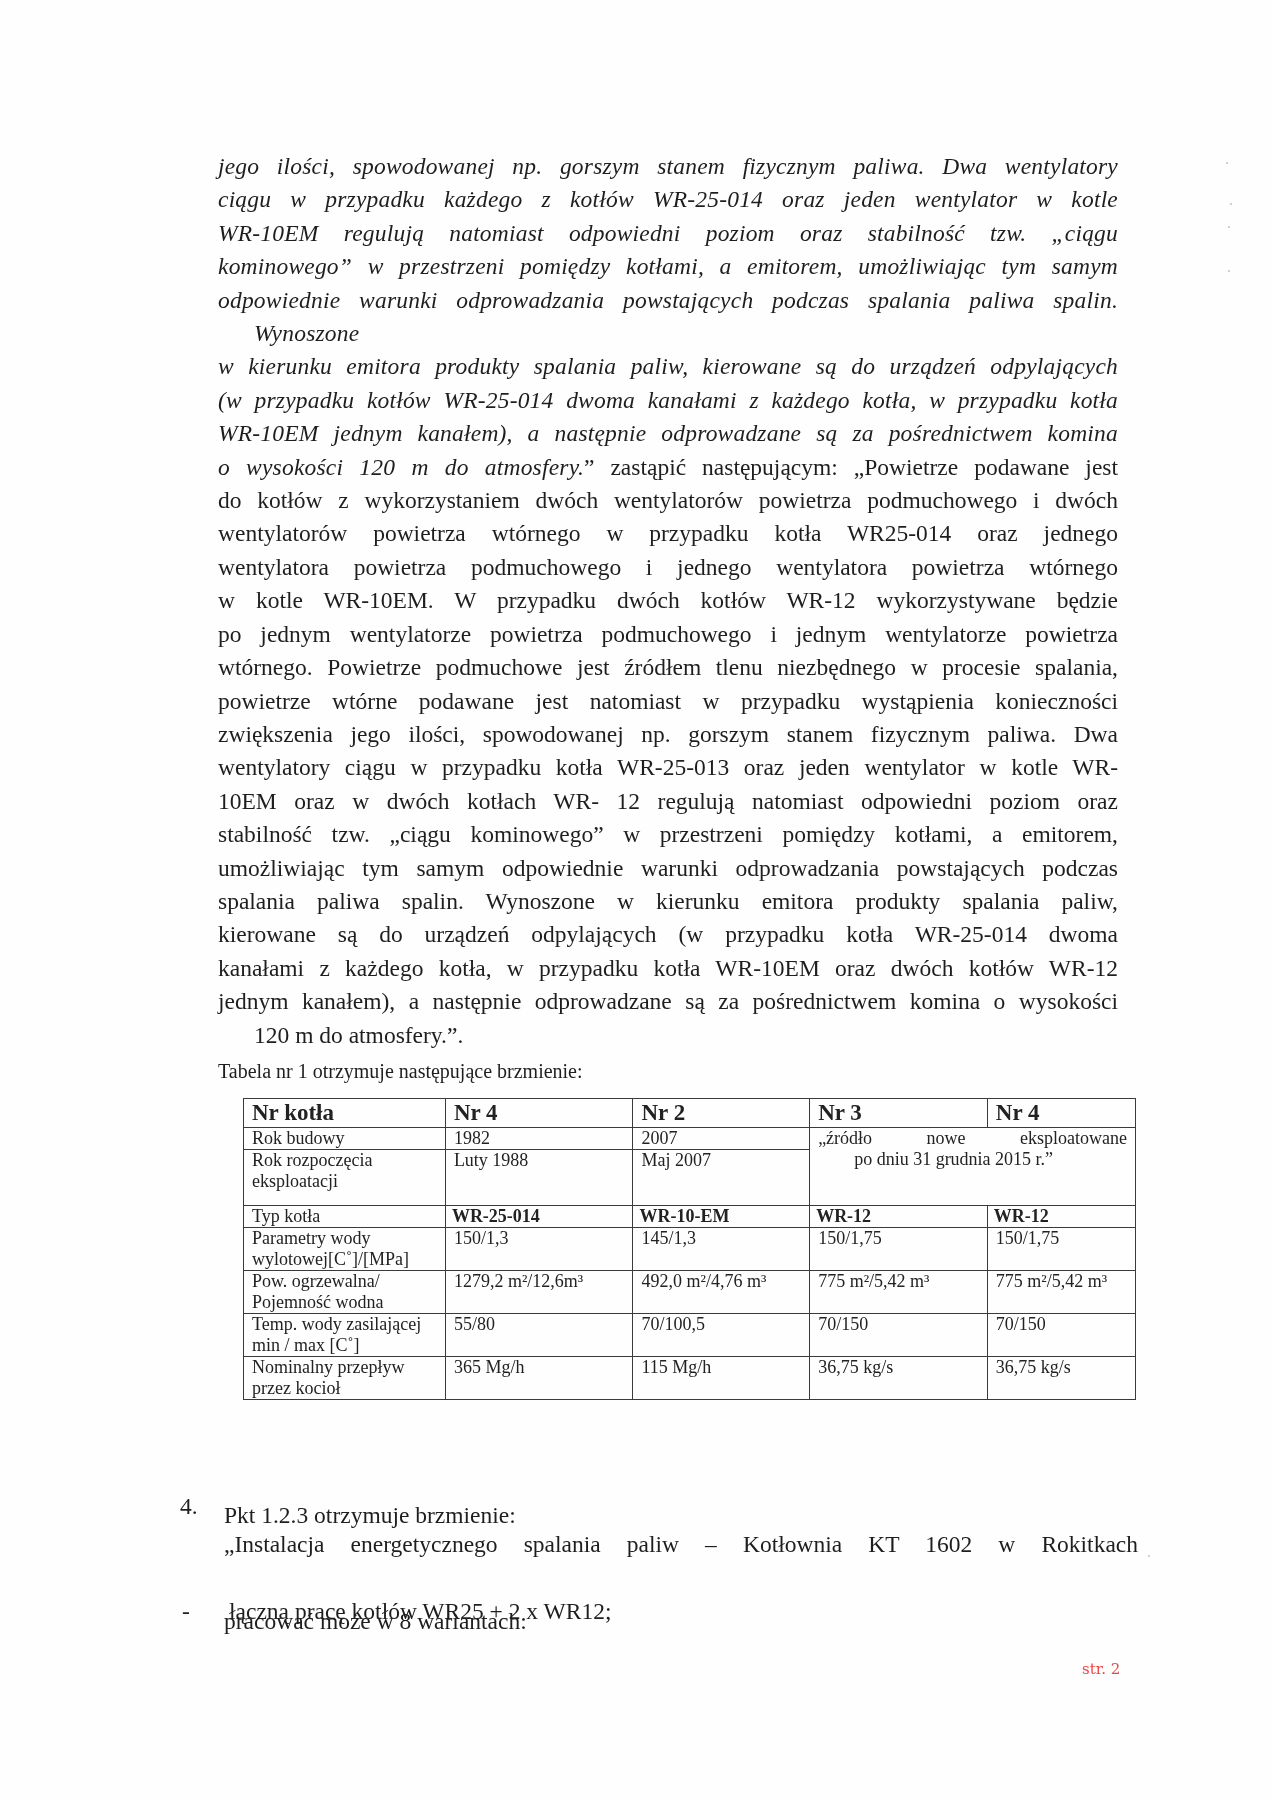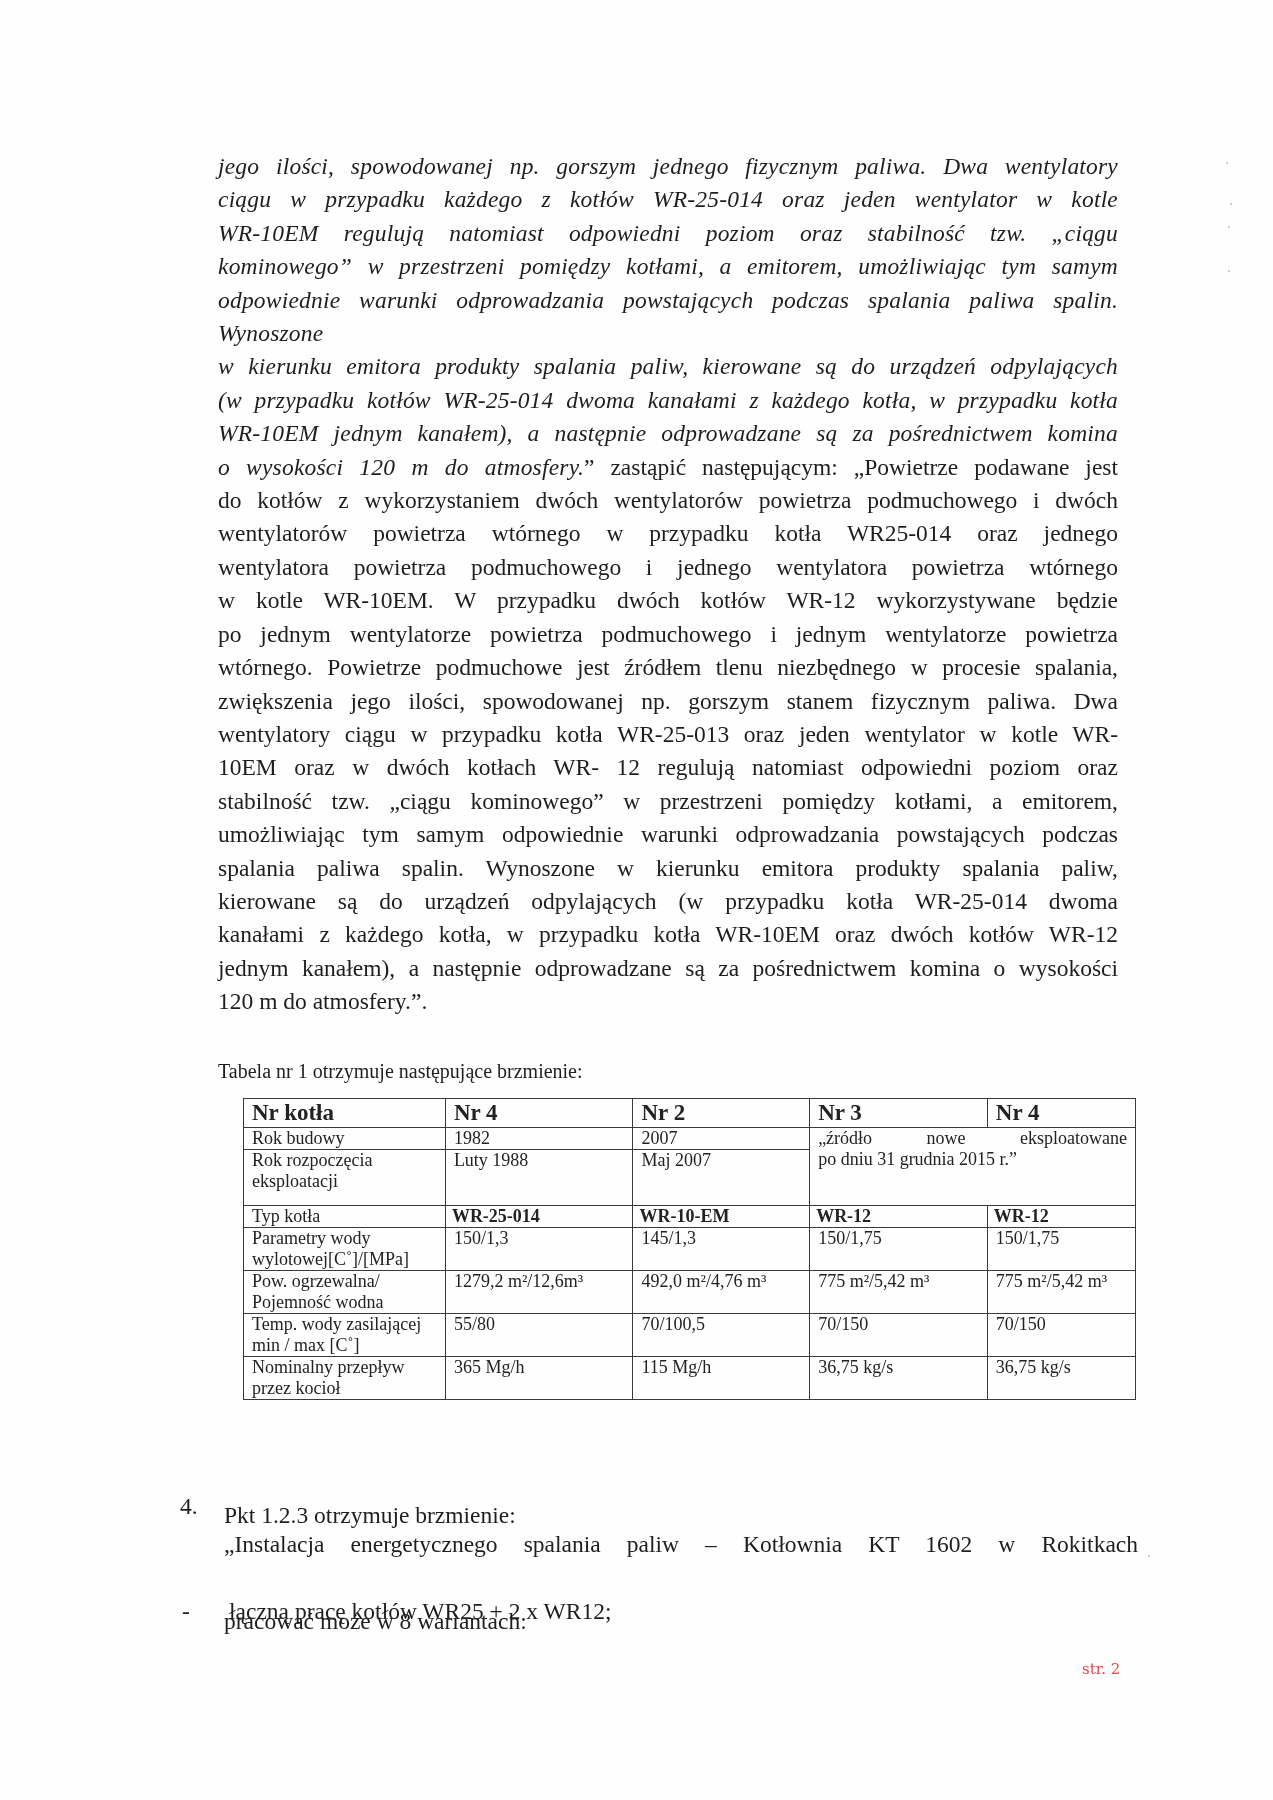--- a/index.html
+++ b/index.html
@@ -5,21 +5,21 @@
   html, body { margin: 0; padding: 0; background: #ffffff; }
   body { width: 1273px; height: 1800px; position: relative; overflow: hidden; color: #1a1a1a; }
   .page { position: absolute; left: 0; top: 0; width: 1273px; height: 1800px; background: #fefefe; }
   .para {
     position: absolute; left: 218px; width: 900px;
     font-family: "Liberation Serif", serif; font-size: 23.5px; line-height: 33.4px;
     text-align: justify; color: #1e1e1e;
   }
   .para .ital { font-style: italic; font-family: "Liberation Serif", serif; letter-spacing: 0.2px; }
   .line { display: block; text-align: justify; text-align-last: justify; white-space: nowrap; }
-  .line.last { text-align-last: left; }
+  .line.last { text-align-last: left; margin-left: 36px; }
   .caption {
     position: absolute; left: 218px; top: 1060px;
     font-family: "Liberation Serif", serif; font-size: 20px; color: #1e1e1e;
   }
   table.boiler {
     position: absolute; left: 243px; top: 1098px; width: 893px;
     border-collapse: collapse; font-family: "Liberation Serif", serif; font-size: 18px; color: #222;
   }
   table.boiler td, table.boiler th {
     border: 1.5px solid #3a3a3a; padding: 0 8px; vertical-align: top; text-align: left; line-height: 21px;
@@ -38,36 +38,37 @@
     font-family: "DejaVu Serif", serif; font-size: 15px; color: #ef4444;
   }
   .scan-dot { position: absolute; width: 2px; height: 2px; background: #cfcfcf; }
 </style>
 </head>
 <body>
 
 <div class="page">
 
   <div class="para" style="top:150px;">
-    <span class="line ital">jego ilości, spowodowanej np. gorszym jednego fizycznym paliwa. Dwa wentylatory</span>
+    <span class="line ital">jego ilości, spowodowanej np. gorszym stanem fizycznym paliwa. Dwa wentylatory</span>
     <span class="line ital">ciągu w przypadku każdego z kotłów WR-25-014 oraz jeden wentylator w kotle</span>
     <span class="line ital">WR-10EM regulują natomiast odpowiedni poziom oraz stabilność tzw. „ciągu</span>
     <span class="line ital">kominowego” w przestrzeni pomiędzy kotłami, a emitorem, umożliwiając tym samym</span>
     <span class="line ital">odpowiednie warunki odprowadzania powstających podczas spalania paliwa spalin.</span>
     <span class="line ital last">Wynoszone</span>
     <span class="line ital">w kierunku emitora produkty spalania paliw, kierowane są do urządzeń odpylających</span>
     <span class="line ital">(w przypadku kotłów WR-25-014 dwoma kanałami z każdego kotła, w przypadku kotła</span>
     <span class="line ital">WR-10EM jednym kanałem), a następnie odprowadzane są za pośrednictwem komina</span>
     <span class="line"><span class="ital">o wysokości 120 m do atmosfery.</span><span>” zastąpić następującym: „Powietrze podawane jest</span></span>
     <span class="line">do kotłów z wykorzystaniem dwóch wentylatorów powietrza podmuchowego i dwóch</span>
     <span class="line">wentylatorów powietrza wtórnego w przypadku kotła WR25-014 oraz jednego</span>
     <span class="line">wentylatora powietrza podmuchowego i jednego wentylatora powietrza wtórnego</span>
     <span class="line">w kotle WR-10EM. W przypadku dwóch kotłów WR-12 wykorzystywane będzie</span>
     <span class="line">po jednym wentylatorze powietrza podmuchowego i jednym wentylatorze powietrza</span>
     <span class="line">wtórnego. Powietrze podmuchowe jest źródłem tlenu niezbędnego w procesie spalania,</span>
+    <span class="line">powietrze wtórne podawane jest natomiast w przypadku wystąpienia konieczności</span>
     <span class="line">zwiększenia jego ilości, spowodowanej np. gorszym stanem fizycznym paliwa. Dwa</span>
     <span class="line">wentylatory ciągu w przypadku kotła WR-25-013 oraz jeden wentylator w kotle WR-</span>
     <span class="line">10EM oraz w dwóch kotłach WR- 12 regulują natomiast odpowiedni poziom oraz</span>
     <span class="line">stabilność tzw. „ciągu kominowego” w przestrzeni pomiędzy kotłami, a emitorem,</span>
     <span class="line">umożliwiając tym samym odpowiednie warunki odprowadzania powstających podczas</span>
     <span class="line">spalania paliwa spalin. Wynoszone w kierunku emitora produkty spalania paliw,</span>
     <span class="line">kierowane są do urządzeń odpylających (w przypadku kotła WR-25-014 dwoma</span>
     <span class="line">kanałami z każdego kotła, w przypadku kotła WR-10EM oraz dwóch kotłów WR-12</span>
     <span class="line">jednym kanałem), a następnie odprowadzane są za pośrednictwem komina o wysokości</span>
     <span class="line last">120 m do atmosfery.”.</span>

